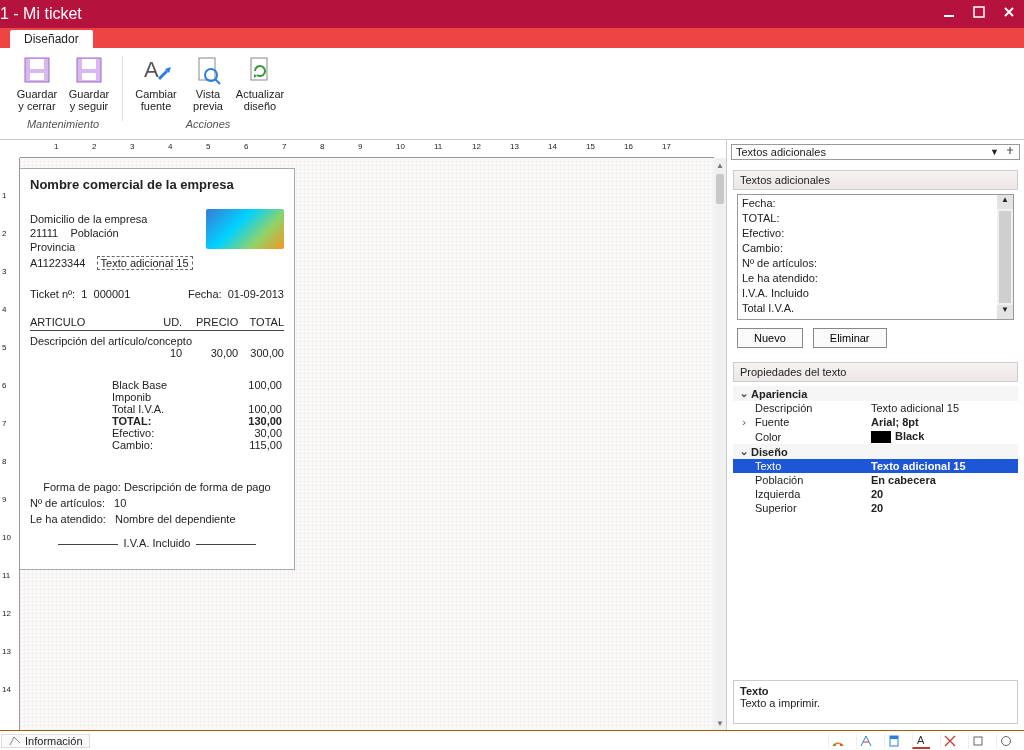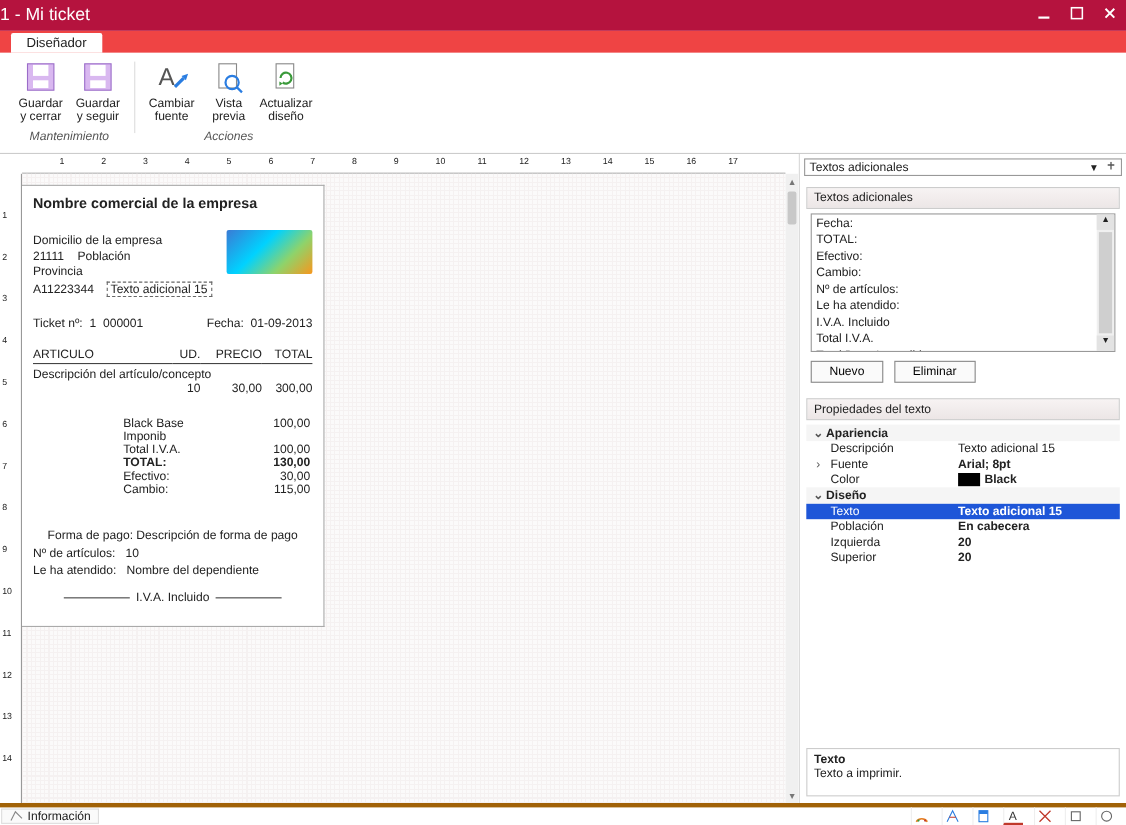--- a/index.html
+++ b/index.html
@@ -84,21 +84,21 @@
 .prop-row .v.bold { font-weight: bold; }
 .prop-row.sel { background: #1e56d8; color: #fff; }
 .prop-row.sel .v { background: #1e56d8; }
 .prop-row.sel .v span { background: #1e56d8; }
 .prop-row .colorbox { display: inline-block; width: 20px; height: 12px; background: #000; vertical-align: middle; margin-right: 4px; }
 
 .prop-desc { border: 1px solid #ccc; margin: 6px; padding: 4px 6px; height: 44px; font-size: 11px; }
 .prop-desc .t { font-weight: bold; }
 
 
-.statusbar { height: 20px; border-top: 4px solid #a16207; display: flex; align-items: center; font-size: 11px; }
+.statusbar { height: 20px; border-top: 1px solid #a16207; display: flex; align-items: center; font-size: 11px; }
 .statusbar .info { display: flex; align-items: center; padding: 0 6px; border: 1px solid #ddd; margin: 1px; background: #fafafa; }
 .statusbar .spacer { flex: 1; }
 .statusbar .icons { display: flex; gap: 10px; padding-right: 10px; align-items: center; }
 .statusbar .icons .i { width: 18px; height: 16px; display: flex; align-items: center; justify-content: center; border-left: 1px solid #eee; }
 
 svg { display: block; }
 </style>
 </head>
 <body>
 

